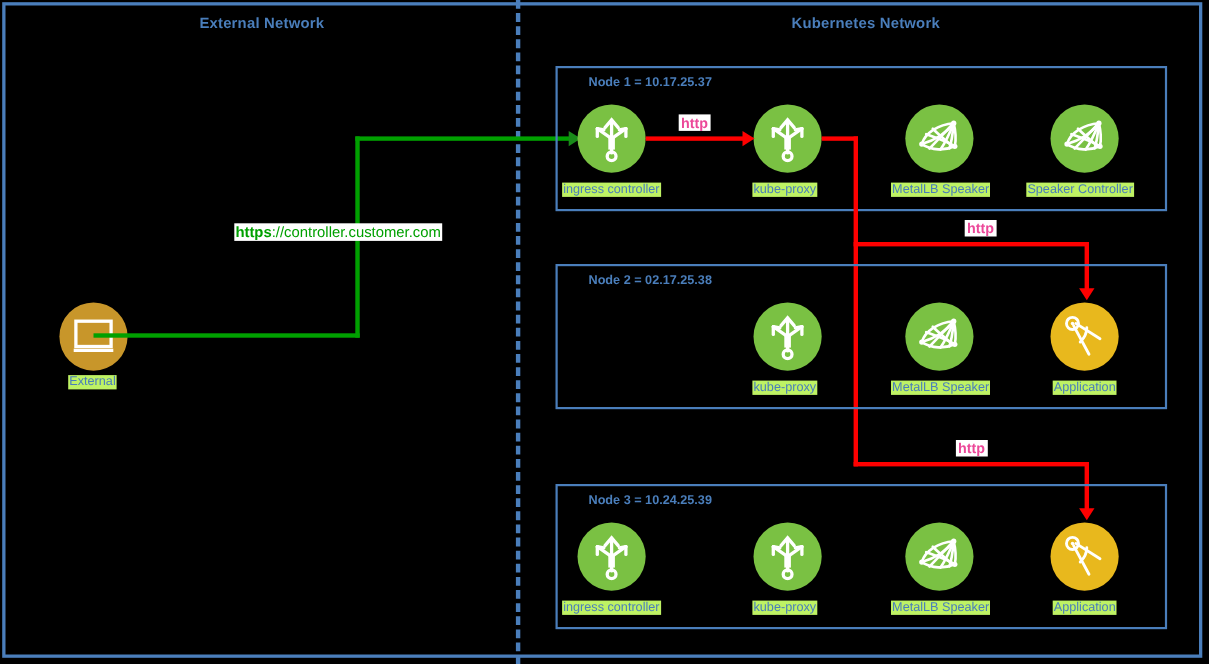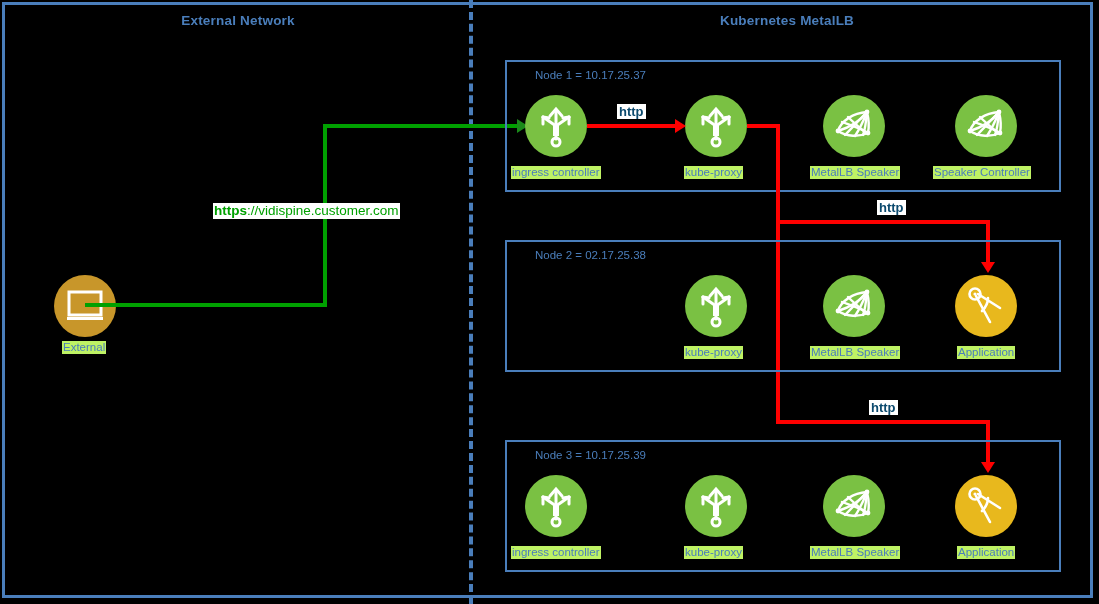--- a/index.html
+++ b/index.html
@@ -15,42 +15,42 @@
   .zone-title{position:absolute;color:#4a7ebb;font-weight:bold;font-size:13.5px;
     letter-spacing:.2px;white-space:nowrap;}
   #title-external{left:173px;top:13px;width:130px;text-align:center;}
   #title-cluster{left:712px;top:13px;width:150px;text-align:center;}
 
   .node-box{position:absolute;border:2px solid #4a7ebb;box-sizing:border-box;}
   #node1{left:505px;top:60px;width:556px;height:132px;}
   #node2{left:505px;top:240px;width:556px;height:132px;}
   #node3{left:505px;top:440px;width:556px;height:132px;}
 
-  .node-label{position:absolute;color:#4a7ebb;font-weight:normal;font-size:11.5px;
+  .node-label{position:absolute;color:#4a7ebb;font-weight:bold;font-size:11.5px;
     white-space:nowrap;padding-left:24px;}
   #node1-label{left:511px;top:69px;}
   #node2-label{left:511px;top:249px;}
   #node3-label{left:511px;top:449px;}
 
   .icon-node{position:absolute;width:62px;height:62px;border-radius:50%;
     display:flex;align-items:center;justify-content:center;}
   .icon-green{background:#7ac143;}
   .icon-yellow{background:#e8b81d;}
   .icon-browser{background:#c8962a;}
   .icon-node svg{display:block;}
 
   .node-caption{position:absolute;color:#4a7ebb;font-size:11.5px;
     background:#bef264;padding:0px 1px;white-space:nowrap;line-height:13px;}
 
   .edge{position:absolute;background:#00a000;}
   .edge-red{position:absolute;background:#ff0000;}
 
   .edge-label{position:absolute;background:#ffffff;font-size:13px;
     font-weight:bold;white-space:nowrap;line-height:15px;padding:0 2px;}
-  .lbl-red{color:#0c4a6e;text-align:center;}
+  .lbl-red{color:#ec4899;text-align:center;}
   .lbl-url{color:#00a000;font-weight:normal;font-size:13.5px;background:#ffffff;
     position:absolute;white-space:nowrap;padding:0 1px;line-height:16px;}
   .lbl-url b{font-weight:bold;color:#00a000;}
 
   .arrowhead{position:absolute;width:0;height:0;}
   .ah-right-green{border-top:7px solid transparent;border-bottom:7px solid transparent;
     border-left:11px solid #1a8a1a;}
   .ah-right-red{border-top:7px solid transparent;border-bottom:7px solid transparent;
     border-left:11px solid #ff0000;}
   .ah-down-red{border-left:7px solid transparent;border-right:7px solid transparent;
@@ -58,37 +58,37 @@
 </style>
 </head>
 <body>
 
 <div id="stage">
 
   <div class="outer-frame"></div>
   <div class="divider"></div>
 
   <div class="zone-title" id="title-external">External Network</div>
-  <div class="zone-title" id="title-cluster">Kubernetes MetalLB</div>
+  <div class="zone-title" id="title-cluster">Kubernetes Network</div>
 
   <div class="icon-node icon-browser" style="left:54px;top:275px;">
     <span>
       <svg width="38" height="32" viewBox="0 0 38 32">
         <rect x="3" y="2" width="32" height="23" fill="none" stroke="#ffffff" stroke-width="3"></rect>
         <rect x="1" y="27" width="36" height="3" fill="#ffffff"></rect>
       </svg>
     </span>
   </div>
   <div class="node-caption" style="left:62px;top:341px;">External</div>
 
   <div class="edge" style="left:85px;top:303px;width:242px;height:4px;"></div>
   <div class="edge" style="left:323px;top:124px;width:4px;height:183px;"></div>
   <div class="edge" style="left:323px;top:124px;width:202px;height:4px;"></div>
   <div class="arrowhead ah-right-green" style="left:517px;top:119px;"></div>
-  <div class="lbl-url" style="left:213px;top:203px;"><b>https</b><span>://vidispine.customer.com</span></div>
+  <div class="lbl-url" style="left:213px;top:203px;"><b>https</b><span>://controller.customer.com</span></div>
 
   <div class="node-box" id="node1"></div>
   <div class="node-label" id="node1-label">Node 1 = 10.17.25.37</div>
 
   <div class="icon-node icon-green" style="left:525px;top:95px;">
     <span>
       <svg width="40" height="44" viewBox="0 0 40 44">
         <g stroke="#ffffff" stroke-width="3" fill="none" stroke-linecap="round">
           <path d="M20 30 L20 6"></path>
           <path d="M14 12 L20 5 L26 12"></path>
@@ -244,21 +244,21 @@
           <path d="M24 14 C24 20 21 24 18 27"></path>
         </g>
         <circle cx="11" cy="10" r="5.5" fill="none" stroke="#ffffff" stroke-width="2.6"></circle>
         <circle cx="11" cy="10" r="1.6" fill="#ffffff"></circle>
       </svg>
     </span>
   </div>
   <div class="node-caption" style="left:957px;top:346px;">Application</div>
 
   <div class="node-box" id="node3"></div>
-  <div class="node-label" id="node3-label">Node 3 = 10.17.25.39</div>
+  <div class="node-label" id="node3-label">Node 3 = 10.24.25.39</div>
 
   <div class="icon-node icon-green" style="left:525px;top:475px;">
     <span>
       <svg width="40" height="44" viewBox="0 0 40 44">
         <g stroke="#ffffff" stroke-width="3" fill="none" stroke-linecap="round">
           <path d="M20 30 L20 6"></path>
           <path d="M14 12 L20 5 L26 12"></path>
           <path d="M20 22 L7 13"></path>
             <path d="M7 13 L7 20"></path>
             <path d="M7 13 L13 14"></path>

